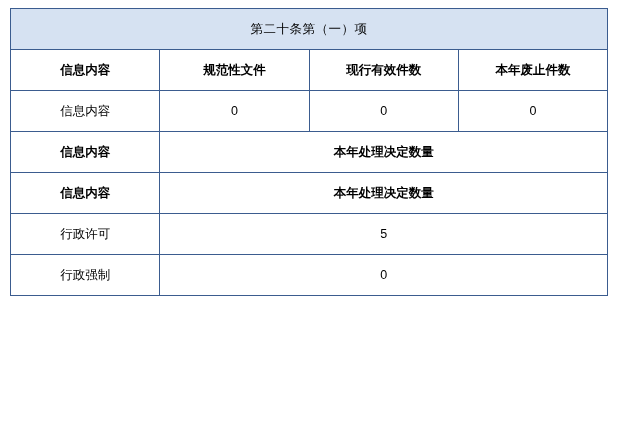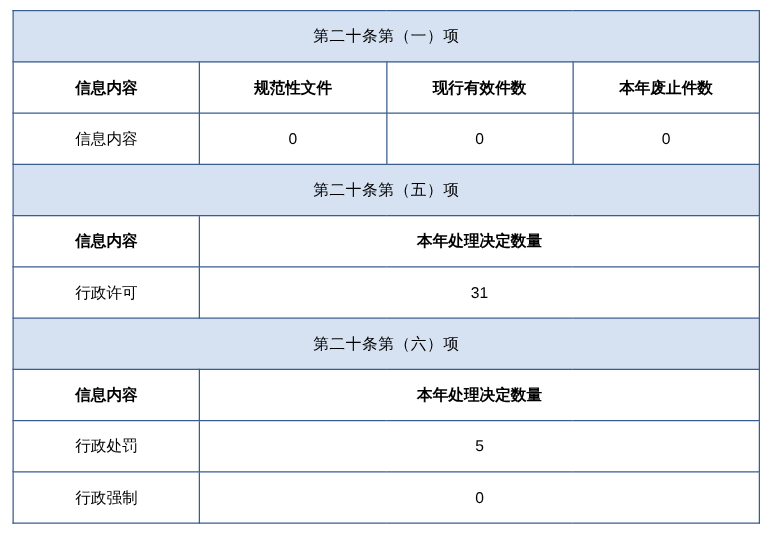--- a/index.html
+++ b/index.html
@@ -69,40 +69,30 @@
         <td class="hdr">本年废止件数</td>
       </tr>
       <tr>
         <td class="col-label">信息内容</td>
         <td class="num">0</td>
         <td class="num">0</td>
         <td class="num">0</td>
       </tr>
 
       <tr>
-        <td class="section-header" colspan="4">第二十条第（五）项</td>
+        <td class="hdr col-label">信息内容</td>
+        <td class="hdr" colspan="3">本年处理决定数量</td>
       </tr>
+
       <tr>
         <td class="hdr col-label">信息内容</td>
         <td class="hdr" colspan="3">本年处理决定数量</td>
       </tr>
       <tr>
         <td class="col-label">行政许可</td>
-        <td class="num" colspan="3">31</td>
-      </tr>
-
-      <tr>
-        <td class="section-header" colspan="4">第二十条第（六）项</td>
-      </tr>
-      <tr>
-        <td class="hdr col-label">信息内容</td>
-        <td class="hdr" colspan="3">本年处理决定数量</td>
-      </tr>
-      <tr>
-        <td class="col-label">行政处罚</td>
         <td class="num" colspan="3">5</td>
       </tr>
       <tr>
         <td class="col-label">行政强制</td>
         <td class="num" colspan="3">0</td>
       </tr>
     </tbody>
   </table>
 </div>
 

